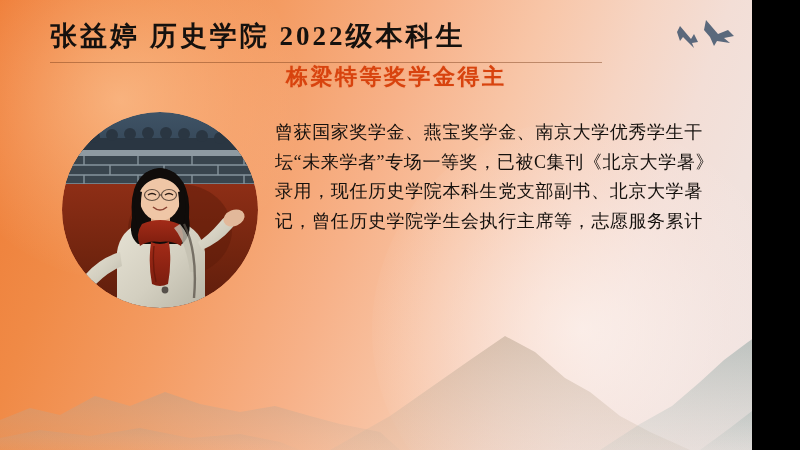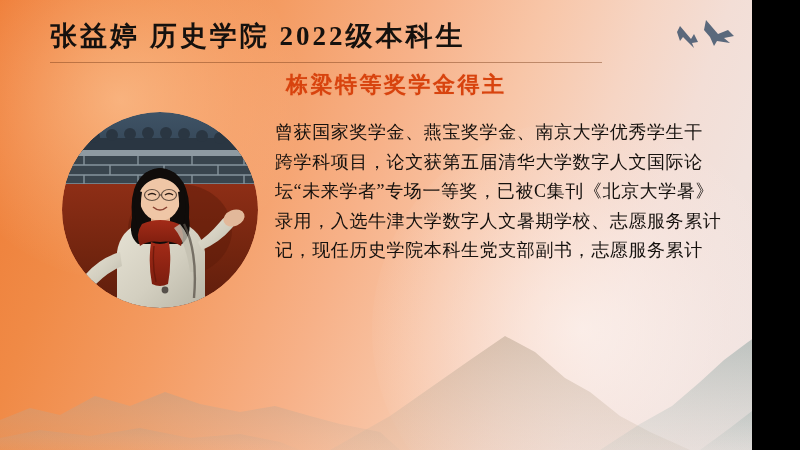--- a/index.html
+++ b/index.html
@@ -76,21 +76,21 @@
   .title-rule {
     position: absolute;
     left: 50px; top: 62px;
     width: 552px; height: 0;
     border-top: 1.3px solid rgba(120,60,25,0.45);
   }
 
   
   .subtitle {
     position: absolute;
-    left: 286px; top: 70px;
+    left: 286px; top: 62px;
     font-size: 22px;
     letter-spacing: 2.5px;
     color: #D8430E;
     font-weight: 700;
     white-space: nowrap;
     text-shadow: 0 0 1px rgba(216,67,14,0.35);
   }
 
   
   .body-text {
@@ -189,24 +189,23 @@
     <path d="M0,118 L40,110 L90,116 L140,108 L190,118 L240,114 L280,122 L300,130 L0,130 Z" fill="url(#mtC)" opacity="0.7"></path>
   </svg>
 
   <div class="title">张益婷  历史学院  2022级本科生</div>
   <div class="title-rule"></div>
 
   <div class="subtitle">栋梁特等奖学金得主</div>
 
   <div class="body-text">
     <span class="ln">曾获国家奖学金、燕宝奖学金、南京大学优秀学生干</span>
-    <span class="ln">跨学科项目，论文获第五届清华大学数字人文国际论</span>
     <span class="ln">坛“未来学者”专场一等奖，已被C集刊《北京大学暑》</span>
-    <span class="ln">录用，入选牛津大学数字人文暑期学校、志愿服务累计</span>
-    <span class="ln">记，现任历史学院本科生党支部副书，志愿服务累计</span>
+    <span class="ln">录用，现任历史学院本科生党支部副书、北京大学暑</span>
+    <span class="ln">记，曾任历史学院学生会执行主席等，志愿服务累计</span>
   </div>
 
   <div class="photo-wrap">
     <svg width="196" height="196" viewBox="0 0 196 196">
       <defs>
         <clipPath id="circ">
             <circle cx="98" cy="98" r="98"></circle>
           </clipPath>
         <linearGradient id="skyG" x1="0" y1="0" x2="0" y2="1">
           <stop offset="0%" stop-color="#3F5366"></stop>

